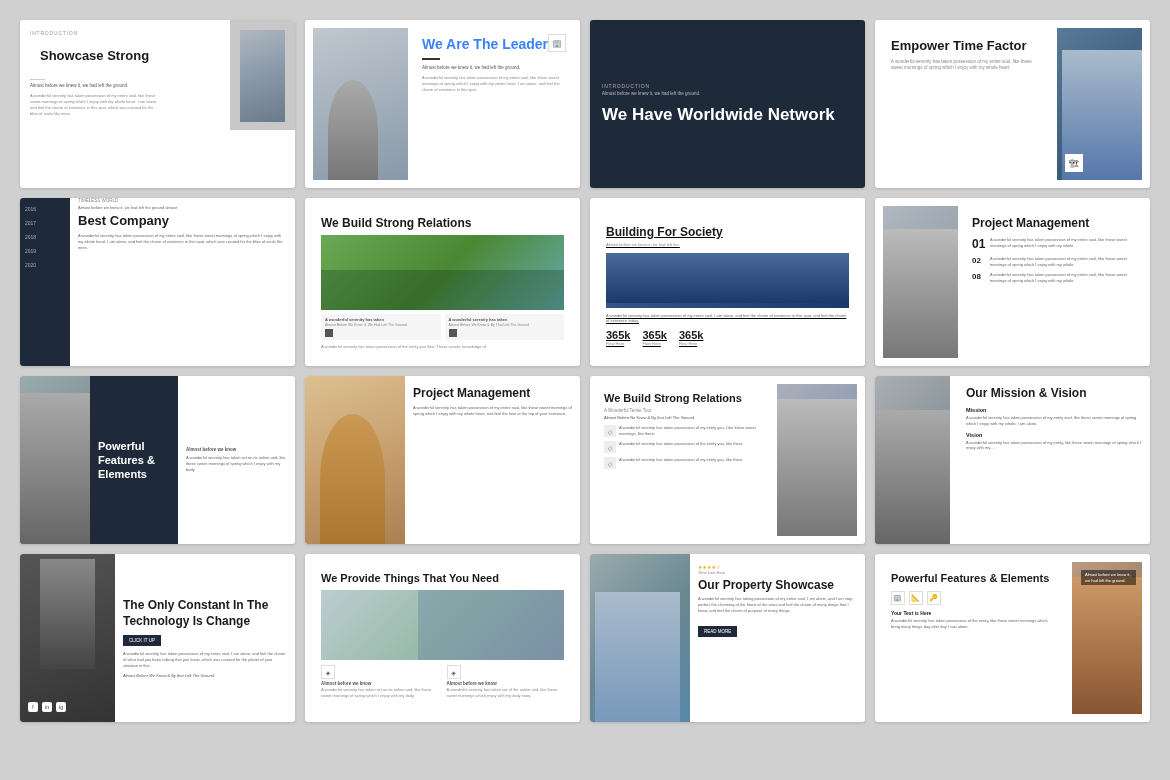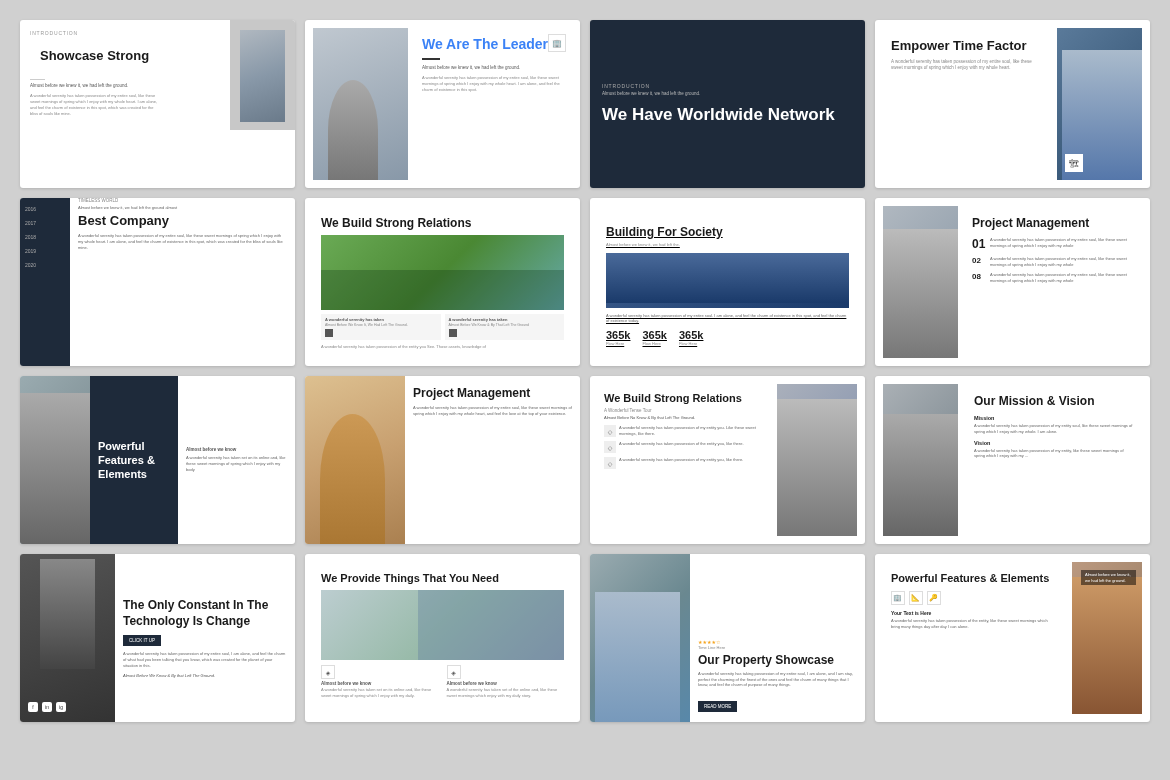--- a/index.html
+++ b/index.html
@@ -103,37 +103,36 @@
     }
     
     .s11 {
       display: flex;
       padding: 8px;
       gap: 6px;
     }
     
     .s12 {
       display: flex;
-      padding: 8px;
+      padding: 0;
       gap: 8px;
     }
     
     .s13 {
       padding: 10px 8px;
     }
     
     .s14 {
       display: flex;
       gap: 0;
     }
     
     .s15 {
       display: flex;
       gap: 0;
-      align-items: flex-end;
     }
     
     .s16 {
       display: flex;
       padding: 8px;
       gap: 8px;
     }
 
     
     .small-line {

